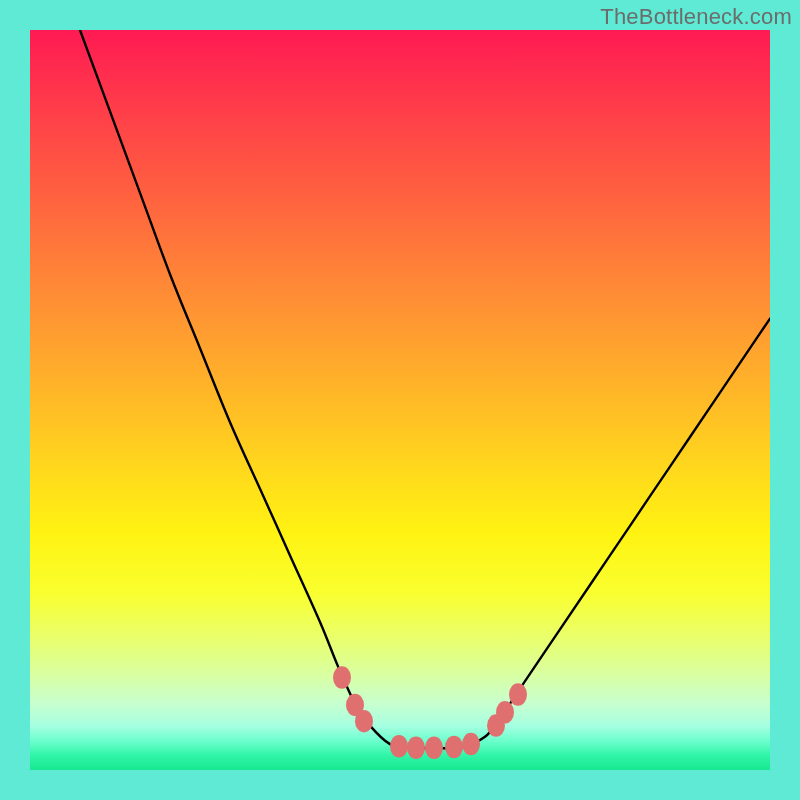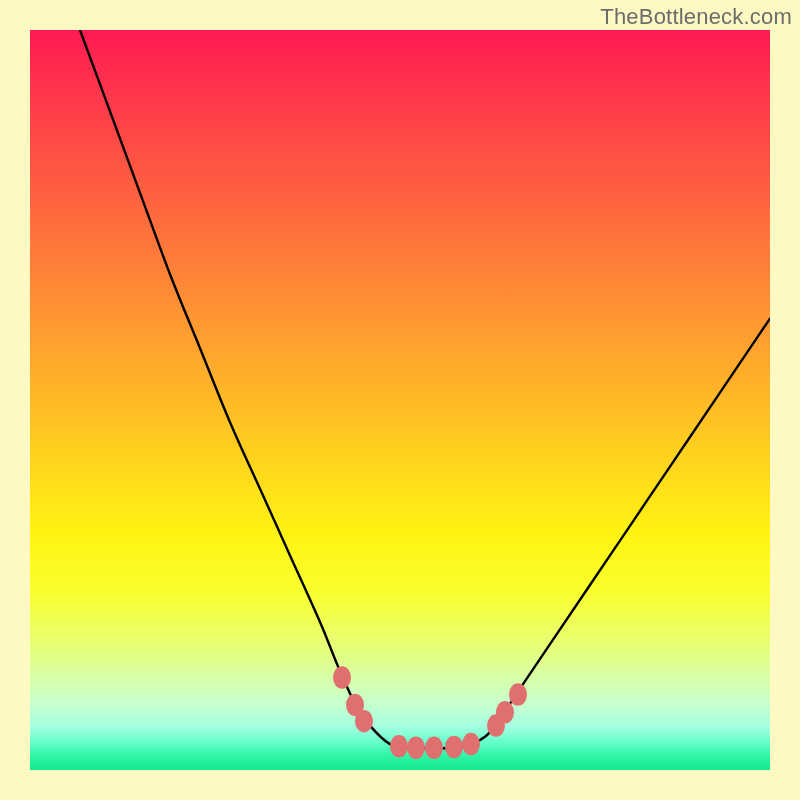--- a/index.html
+++ b/index.html
@@ -10,21 +10,21 @@
     background: #000;
     overflow: hidden;
     font-family: Arial, Helvetica, sans-serif;
   }
   .frame {
     position: absolute;
     left: 0;
     top: 0;
     width: 800px;
     height: 800px;
-    background: #fef9c3;
+    background: #5eead4;
   }
   .plot {
     position: absolute;
     left: 30px;
     top: 30px;
     width: 740px;
     height: 740px;
     overflow: hidden;
   }
   .gradient {

